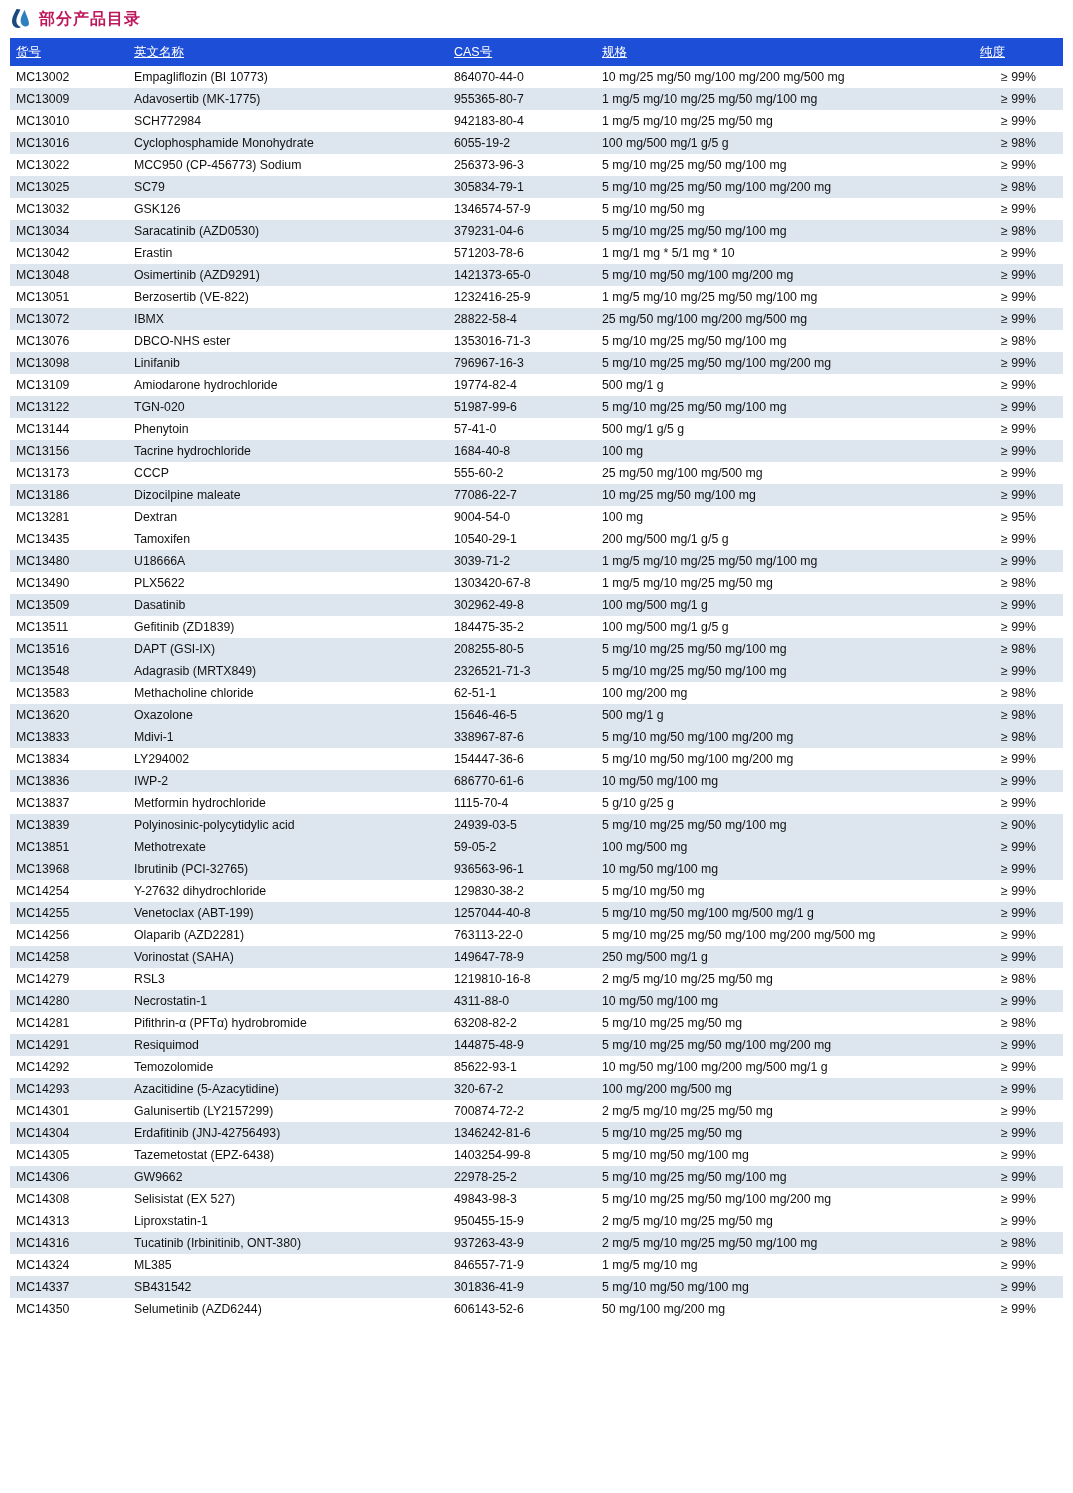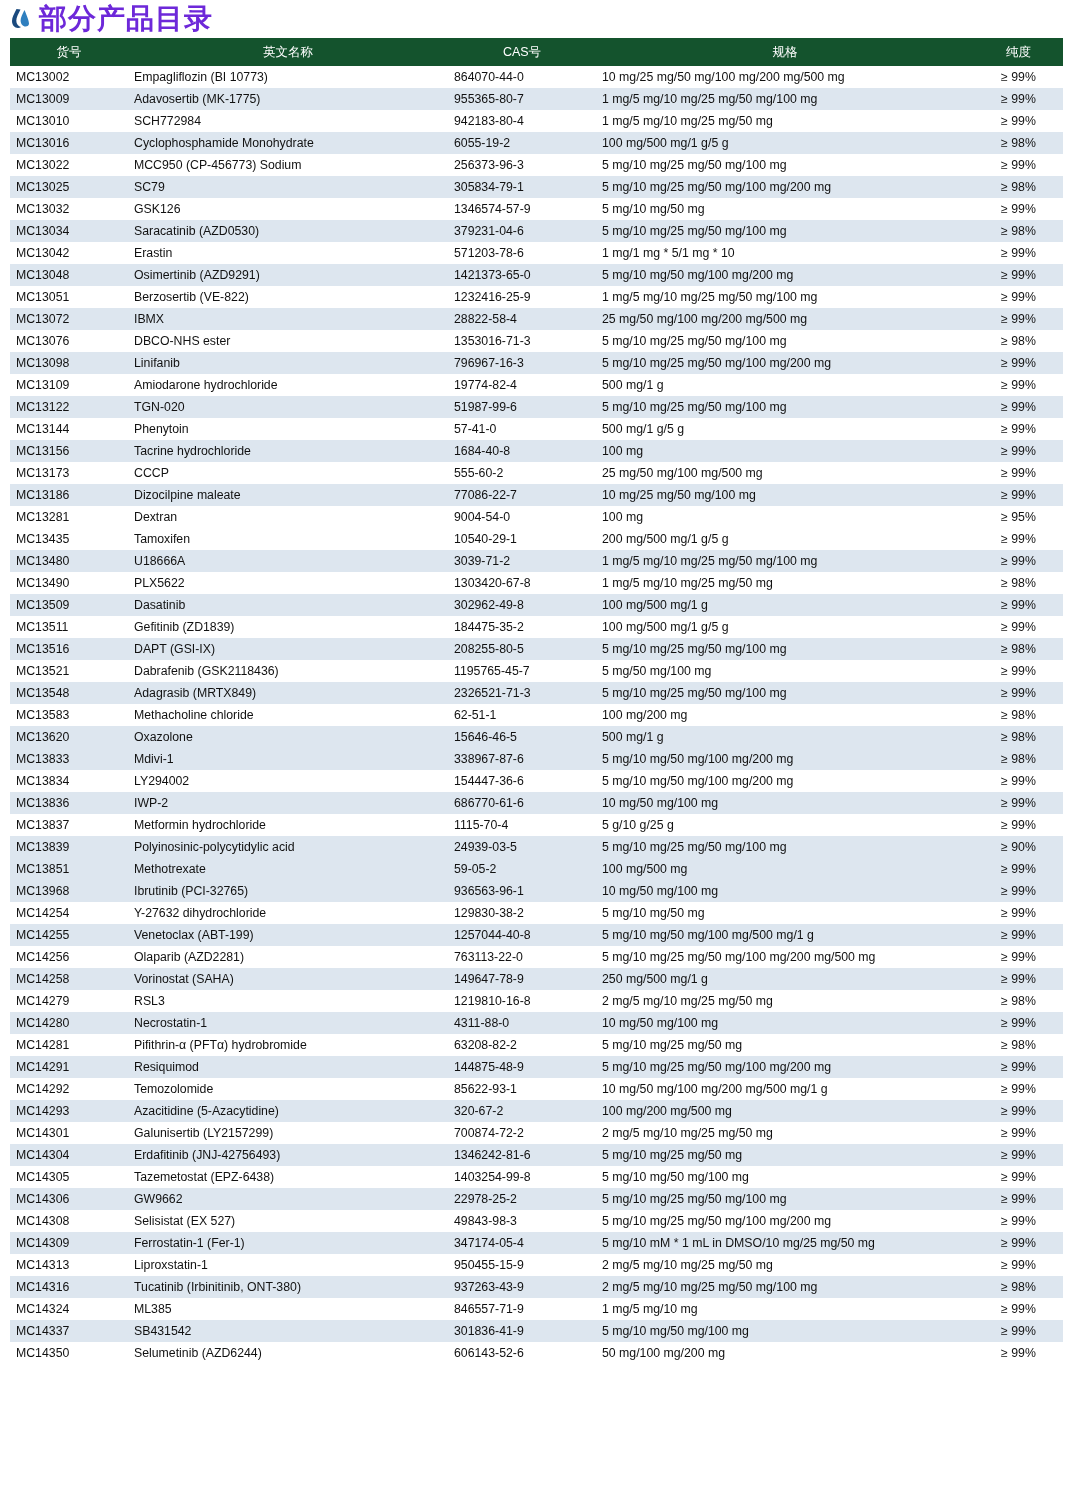--- a/index.html
+++ b/index.html
@@ -30,43 +30,44 @@
     box-sizing: border-box;
   }
   .title-icon {
     width: 20px;
     height: 24px;
     margin-right: 9px;
     flex: 0 0 auto;
     display: block;
   }
   .title-text {
-    font-size: 28px;
+    font-size: 16px;
     font-weight: bold;
-    color: #6d28d9;
+    color: #be185d;
     letter-spacing: 1px;
     line-height: 1;
   }
   
   table.catalog {
     border-collapse: collapse;
     width: 1053px;
     margin: 0 10px;
     table-layout: fixed;
   }
   table.catalog th {
-    background: #14532d;
+    background: #1d4ed8;
     color: #ffffff;
     font-size: 12.5px;
     font-weight: normal;
-    text-align: center;
+    text-align: left;
     padding: 4px 6px;
     height: 20px;
     line-height: 14px;
     border: none;
+    text-decoration: underline;
   }
   table.catalog td {
     font-size: 12.3px;
     padding: 2.5px 6px;
     line-height: 15px;
     height: 17px;
     color: #111111;
     white-space: nowrap;
     overflow: hidden;
     text-overflow: ellipsis;
@@ -305,27 +306,20 @@
           <td>100 mg/500 mg/1 g/5 g</td>
           <td class="pure-cell">≥ 99%</td>
         </tr>
         <tr class="even">
           <td>MC13516</td>
           <td>DAPT (GSI-IX)</td>
           <td>208255-80-5</td>
           <td>5 mg/10 mg/25 mg/50 mg/100 mg</td>
           <td class="pure-cell">≥ 98%</td>
         </tr>
-        <tr class="odd">
-          <td>MC13521</td>
-          <td>Dabrafenib (GSK2118436)</td>
-          <td>1195765-45-7</td>
-          <td>5 mg/50 mg/100 mg</td>
-          <td class="pure-cell">≥ 99%</td>
-        </tr>
         <tr class="even">
           <td>MC13548</td>
           <td>Adagrasib (MRTX849)</td>
           <td>2326521-71-3</td>
           <td>5 mg/10 mg/25 mg/50 mg/100 mg</td>
           <td class="pure-cell">≥ 99%</td>
         </tr>
         <tr class="odd">
           <td>MC13583</td>
           <td>Methacholine chloride</td>
@@ -485,27 +479,20 @@
           <td>GW9662</td>
           <td>22978-25-2</td>
           <td>5 mg/10 mg/25 mg/50 mg/100 mg</td>
           <td class="pure-cell">≥ 99%</td>
         </tr>
         <tr class="odd">
           <td>MC14308</td>
           <td>Selisistat (EX 527)</td>
           <td>49843-98-3</td>
           <td>5 mg/10 mg/25 mg/50 mg/100 mg/200 mg</td>
-          <td class="pure-cell">≥ 99%</td>
-        </tr>
-        <tr class="even">
-          <td>MC14309</td>
-          <td>Ferrostatin-1 (Fer-1)</td>
-          <td>347174-05-4</td>
-          <td>5 mg/10 mM * 1 mL in DMSO/10 mg/25 mg/50 mg</td>
           <td class="pure-cell">≥ 99%</td>
         </tr>
         <tr class="odd">
           <td>MC14313</td>
           <td>Liproxstatin-1</td>
           <td>950455-15-9</td>
           <td>2 mg/5 mg/10 mg/25 mg/50 mg</td>
           <td class="pure-cell">≥ 99%</td>
         </tr>
         <tr class="even">

